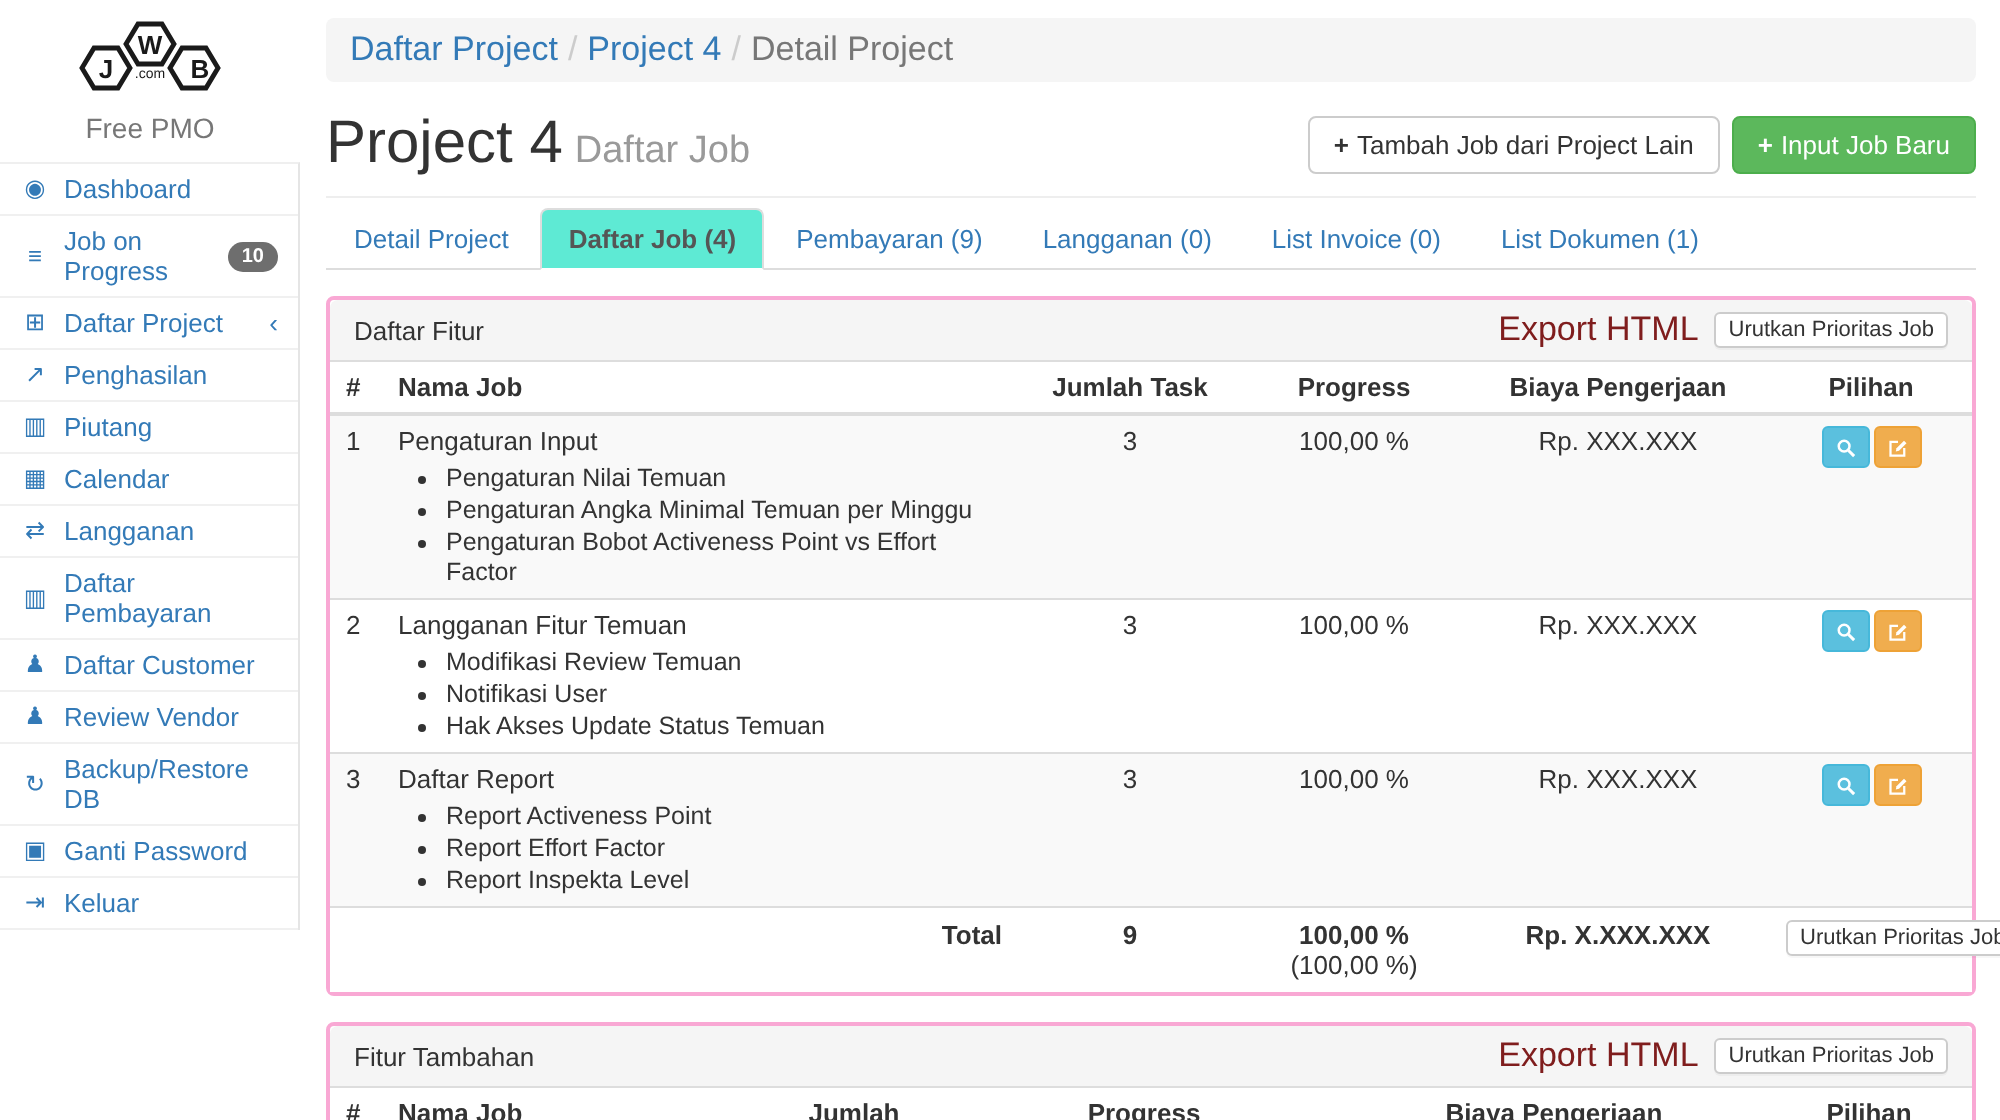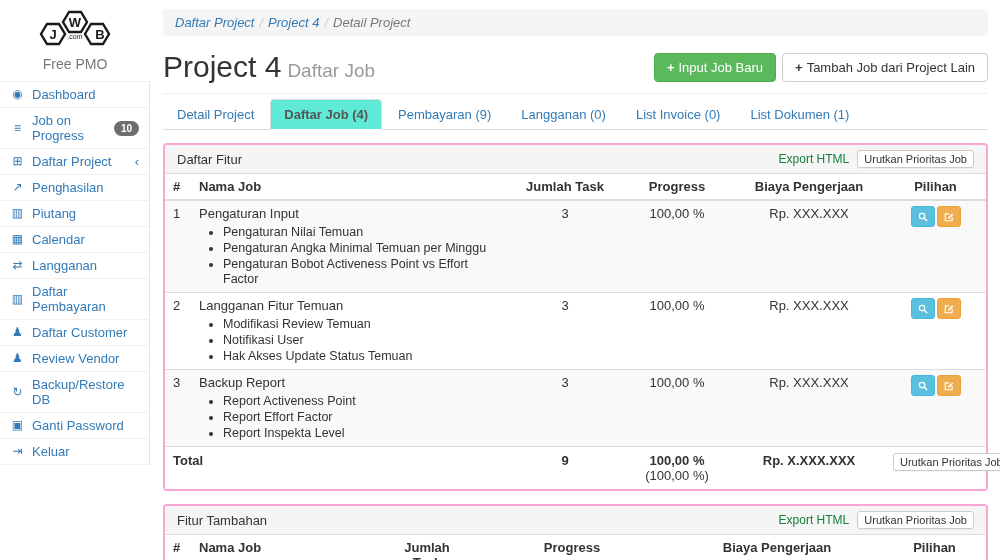--- a/index.html
+++ b/index.html
@@ -24,21 +24,21 @@
   .badge {
     margin-left:auto; background:#6e6e6e; color:#fff; border-radius:10px;
     font-size:10px; font-weight:bold; padding:2px 7px; line-height:11px;
   }
   .chev { margin-left:auto; color:#337ab7; font-size:13px; line-height:12px; }
 
   
   .main { margin-left:150px; padding:9px 12px 0 13px; }
   .breadcrumb {
     background:#f5f5f5; border-radius:4px; padding:6px 12px;
-    font-size:13px; margin-bottom:10px;font-style:italic;
+    font-size:17px; margin-bottom:10px;
   }
   .breadcrumb a { color:#337ab7; text-decoration:none; cursor:pointer; }
   .breadcrumb .sep { color:#ccc; padding:0 5px; }
   .breadcrumb .active { color:#777; }
 
   .page-header {
     display:flex; justify-content:space-between; align-items:flex-start;
     border-bottom:1px solid #eee; padding:4px 0 9px; 
   }
   .h1 { font-size:30px; color:#333; line-height:34px; }
@@ -57,35 +57,35 @@
   .tab.active { color:#555; background:#5eead4; border-color:#ddd #ddd #fff;font-weight:bold; }
 
   
   .panel { border:2px solid #f9a8d4; border-radius:4px; margin-top:13px; background:#fff; }
   .panel-heading {
     background:#f5f5f5; border-bottom:1px solid #ddd; border-radius:4px 4px 0 0;
     padding:5px 12px; display:flex; align-items:center; font-size:13px; color:#333;
     min-height:26px;
   }
   .heading-right { margin-left:auto; display:flex; align-items:center; gap:8px; }
-  .export-link { color:#15803d; text-decoration:none; font-size:12px; cursor:pointer; }
+  .export-link { color:#7f1d1d; text-decoration:none; font-size:17px; cursor:pointer; }
   .btn-xs {
     font-size:11px; padding:2px 6px; background:#fff; border:1px solid #ccc;
     border-radius:3px; color:#333; cursor:pointer; white-space:nowrap;
     box-shadow:0 1px 0 rgba(0,0,0,.03);
   }
 
   table { width:100%; border-collapse:collapse; font-size:13px; table-layout:fixed; }
   th, td { padding:5px 8px; text-align:center; vertical-align:top; }
   th.left, td.left { text-align:left; }
   thead th { border-bottom:2px solid #ddd; font-weight:bold; }
   tbody tr:nth-child(odd) { background:#f9f9f9; }
   tbody td { border-top:1px solid #ddd; padding-top:5px; padding-bottom:4px; }
   tfoot td { border-top:1px solid #ddd; background:#fff; padding:6px 8px; }
-  .total-label { text-align:left; font-weight:bold; }
+  .total-label { text-align:right; font-weight:bold; }
   .bold { font-weight:bold; }
   .job-name { line-height:16px; }
   ul.job-sub { margin:3px 0 0 0; padding-left:24px; list-style:disc; }
   ul.job-sub li { margin:1px 0; font-size:12.5px; line-height:15px; }
 
   
   .panel-0 col.c0 { width:26px; }  .panel-0 col.c1 { width:318px; }
   .panel-0 col.c2 { width:112px; } .panel-0 col.c3 { width:112px; }
   .panel-0 col.c4 { width:152px; }
   .panel-1 col.c0 { width:26px; }  .panel-1 col.c1 { width:190px; }
@@ -175,22 +175,22 @@
 </aside>
 
 <main class="main">
   <div class="breadcrumb" id="breadcrumb"><a>Daftar Project</a><span class="sep">/</span><a>Project 4</a><span class="sep">/</span><span class="active">Detail Project</span></div>
 
   <div class="page-header">
     <div>
       <span class="h1">Project 4</span><span class="h1-sub">Daftar Job</span>
     </div>
     <div class="header-actions">
+      <button class="btn btn-default"><span class="plus">+</span><span>Tambah Job dari Project Lain</span></button>
       <button class="btn btn-success"><span class="plus">+</span><span>Input Job Baru</span></button>
-      <button class="btn btn-default"><span class="plus">+</span><span>Tambah Job dari Project Lain</span></button>
     </div>
   </div>
 
   <div class="tabs" id="tabs">
       <div class="tab">Detail Project</div>
       <div class="tab active">Daftar Job (4)</div>
       <div class="tab">Pembayaran (9)</div>
       <div class="tab">Langganan (0)</div>
       <div class="tab">List Invoice (0)</div>
       <div class="tab">List Dokumen (1)</div>
@@ -271,21 +271,21 @@
                 </button><button class="icon-btn edit">
                   <svg viewBox="0 0 16 16" width="12" height="12">
                     <path d="M13 8 v6 H2 V3 h6" fill="none" stroke="#fff" stroke-width="1.8"></path>
                     <path d="M6.2 10.8 L6.8 8.2 L12.8 2.2 L14.8 4.2 L8.8 10.2 Z" fill="#fff"></path>
                   </svg>
                 </button></td>
             </tr>
             <tr>
               <td class="left">3</td>
               <td class="left">
-                <div class="job-name">Backup Report</div>
+                <div class="job-name">Daftar Report</div>
                 <ul class="job-sub">
                   <li>Report Activeness Point</li>
                   <li>Report Effort Factor</li>
                   <li>Report Inspekta Level</li>
                 </ul>
               </td>
               <td>3</td>
               <td>100,00 %</td>
               <td>Rp. XXX.XXX</td>
               <td><button class="icon-btn search">

